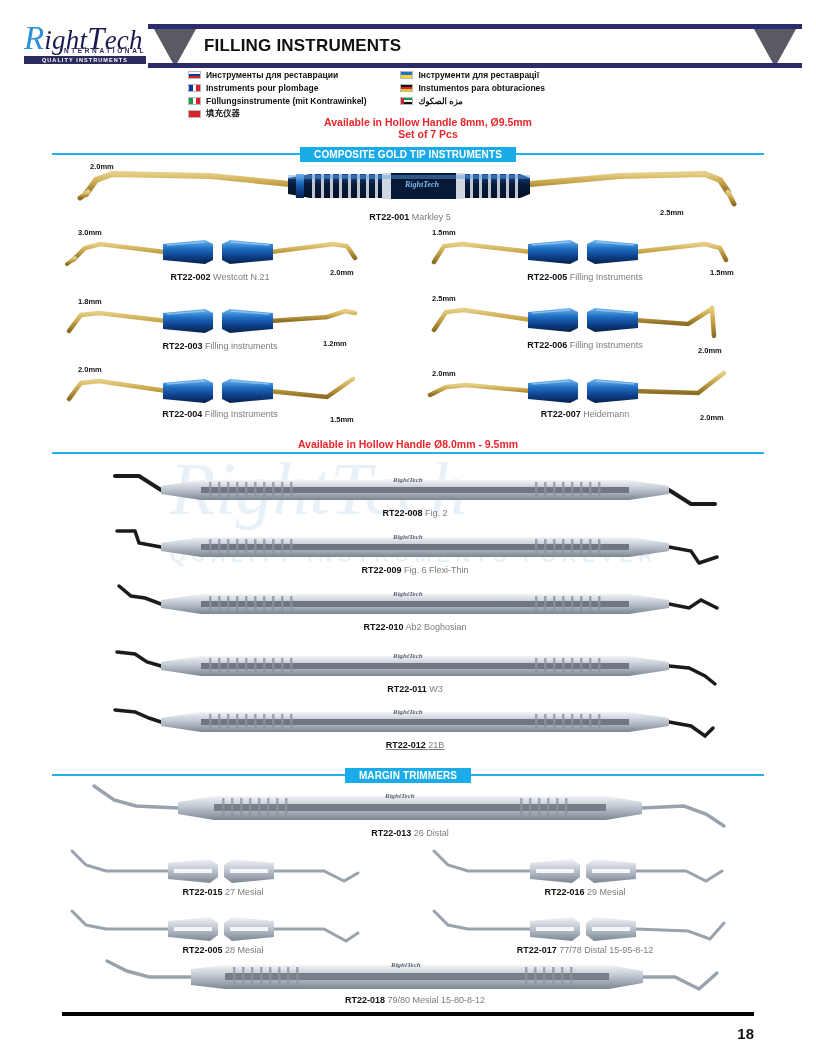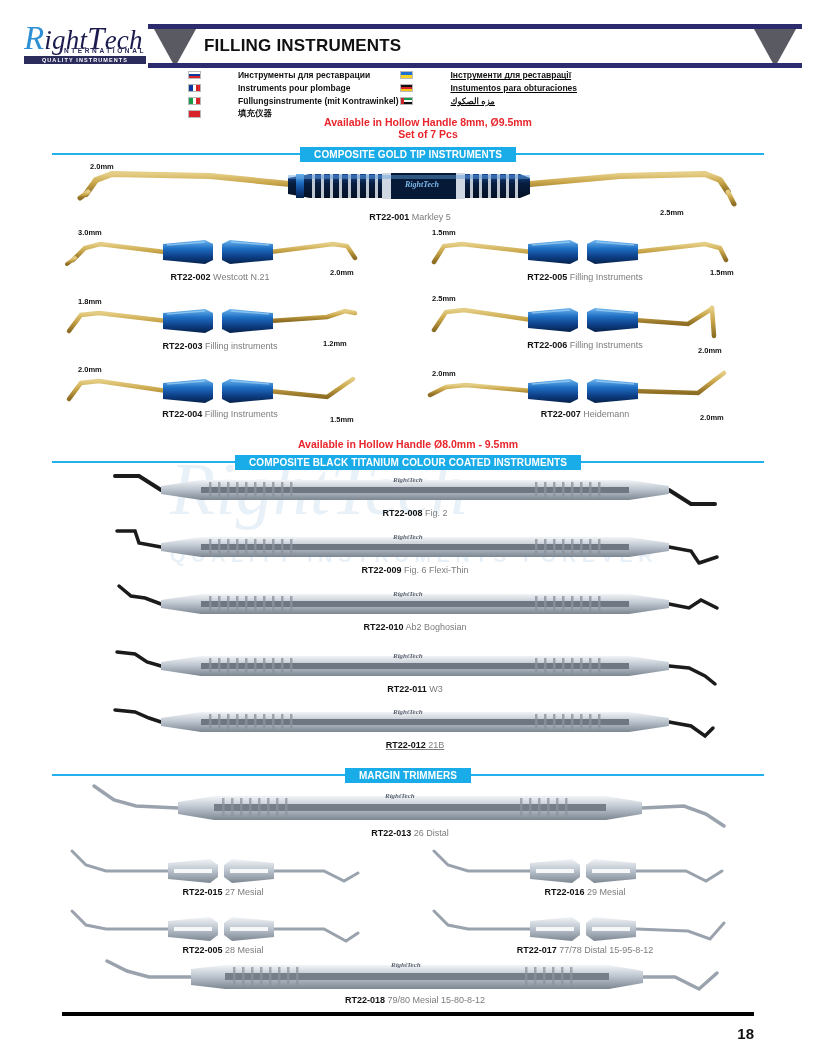--- a/index.html
+++ b/index.html
@@ -61,33 +61,33 @@
   .banner-title {
     position: absolute; left: 56px; top: 12px;
     font-size: 17px; font-weight: bold; color: #111111;
     letter-spacing: .2px;
   }
 
   
   .lang-block { position: absolute; left: 188px; top: 69px; width: 600px; }
   .lang-col { display: inline-block; vertical-align: top; }
   .lang-col.left { width: 208px; }
-  .lang-col.right { width: 260px; text-decoration: underline; }
+  .lang-col.right { width: 260px; }
   .lang-row {
     display: flex; align-items: center;
     height: 12.5px; margin-bottom: .5px;
   }
   .flag {
     width: 13px; height: 8px; margin-right: 5px;
     flex: 0 0 13px; border: .5px solid #b9b9b9;
     overflow: hidden; position: relative;
   }
   .flag .s { position: absolute; left: 0; right: 0; }
   .flag .v { position: absolute; top: 0; bottom: 0; }
-  .lang-text { font-size: 8.5px; color: #111; font-weight: bold; white-space: nowrap; margin-left: 32px; }
+  .lang-text { font-size: 8.5px; color: #111; font-weight: bold; white-space: nowrap; }
 
   
   .red-note {
     text-align: center; color: #e8262c;
     font-size: 10.5px; font-weight: bold; line-height: 12px;
   }
   .section-bar-wrap { position: relative; text-align: center; }
   .section-rule {
     position: absolute; left: 52px; right: 52px; top: 50%;
     height: 1.6px; background: #22b0ef;
@@ -412,21 +412,20 @@
     <span>Heidemann</span>
   </div>
 </div>
 
 <div class="red-note" style="position:absolute;left:168px;top:438px;width:480px;z-index:3;">
   <div>Available in Hollow Handle Ø8.0mm - 9.5mm</div>
 </div>
 
 <div class="section-bar-wrap" style="position:absolute;left:0;top:452px;width:816px;z-index:3;">
   <div class="section-rule"></div>
-  <span class="section-bar">COMPOSITE BLACK TITANIUM COLOUR COATED INSTRUMENTS</span>
 </div>
 
 <div class="inst" style="left:105px;top:470px;width:620px;height:48px;z-index:2;">
   <svg width="620" height="40" viewBox="0 0 620 40">
     <path d="M10 6 L34 6 L56 20" stroke="#1b1b1b" stroke-width="4" fill="none" stroke-linecap="round"></path>
     <path d="M564 20 L586 34 L610 34" stroke="#1b1b1b" stroke-width="4" fill="none" stroke-linecap="round"></path>
     <path d="M56 16 L96 10 L524 10 L564 16 L564 24 L524 30 L96 30 L56 24 Z" fill="url(#sv)"></path>
     <rect x="96" y="17" width="428" height="6" fill="#6f7782"></rect>
     <g fill="#8d949e" opacity=".8">
       <rect x="104" y="12" width="2.5" height="16"></rect>

